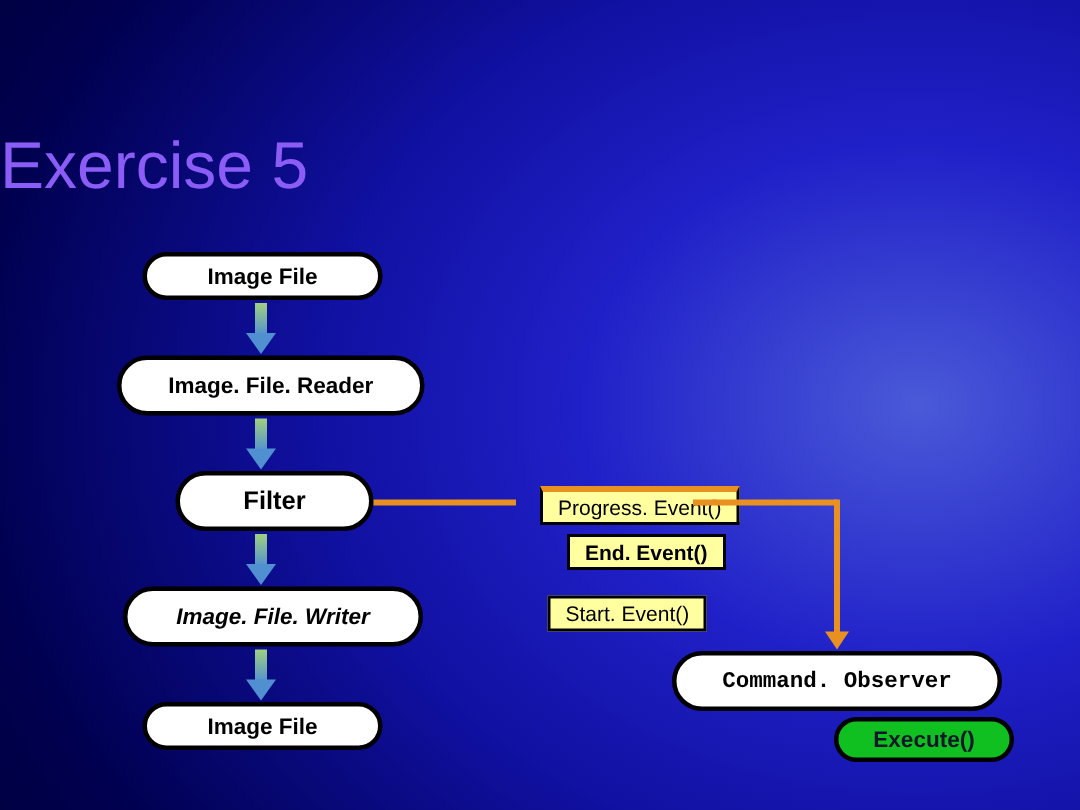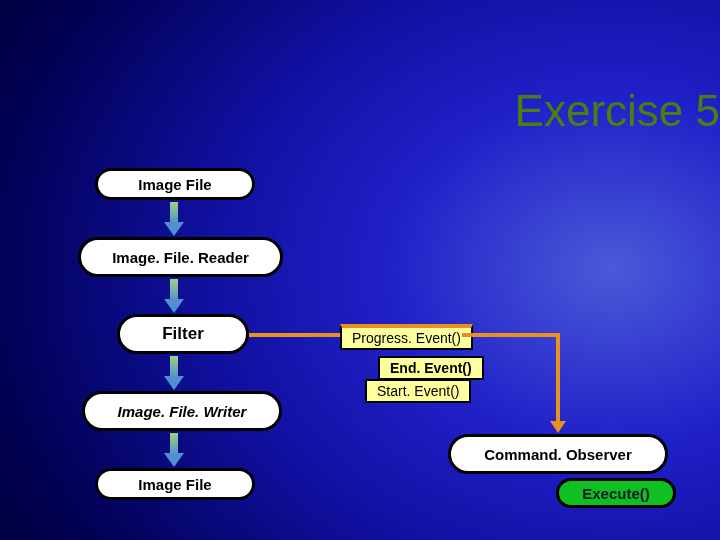--- a/index.html
+++ b/index.html
@@ -7,22 +7,22 @@
   body {
     background: radial-gradient(ellipse 900px 700px at 85% 50%, #4a5ad8 0%, #2020c8 25%, #1010a0 45%, #000050 70%, #000020 100%);
     font-family: Arial, Helvetica, sans-serif;
     position: relative;
   }
   .title {
     position: absolute;
     top: 86px;
     left: 0;
     width: 100%;
-    text-align: right;
-    color: #4d7c0f;
+    text-align: left;
+    color: #8b5cf6;
     font-size: 44px;
     font-weight: 400;
   }
   .pill {
     position: absolute;
     background: #fff;
     border: 3px solid #000;
     border-radius: 999px;
     text-align: center;
     font-weight: bold;
@@ -100,33 +100,33 @@
 
 <div class="pill" style="left:78px; top:237px; width:205px; height:40px; font-size:15px;text-align:center;">Image. File. Reader</div>
 
 <div class="arrow-line" style="left:170px; top:279px; height:22px;"></div>
 <div class="arrow-head" style="left:164px; top:299px;"></div>
 
 <div class="pill" style="left:117px; top:314px; width:132px; height:40px; font-size:17px;">Filter</div>
 
 <div class="orange-h" style="left:249px; top:333px; width:95px;"></div>
 
-<div class="event-box progress" style="left:340px; top:324px;">Progress. Event()</div>
-<div class="event-box" style="left:365px; top:338px;margin-top:41px;">Start. Event()</div>
+<div class="event-box progress" style="left:360px; top:324px;">Progress. Event()</div>
+<div class="event-box" style="left:365px; top:356px;margin-top:41px;">Start. Event()</div>
 <div class="event-box" style="left:378px; top:356px;font-weight:bold;">End. Event()</div>
 
 <div class="orange-h" style="left:462px; top:333px; width:96px;"></div>
 <div class="orange-v" style="left:556px; top:333px; height:90px;"></div>
 <div class="orange-arrow" style="left:550px; top:421px;"></div>
 
 <div class="arrow-line" style="left:170px; top:356px; height:22px;"></div>
 <div class="arrow-head" style="left:164px; top:376px;"></div>
 
 <div class="pill" style="left:82px; top:391px; width:200px; height:40px; font-size:15px;font-style:italic;">Image. File. Writer</div>
 
 <div class="arrow-line" style="left:170px; top:433px; height:22px;"></div>
 <div class="arrow-head" style="left:164px; top:453px;"></div>
 
 <div class="pill" style="left:95px; top:468px; width:160px; height:32px; font-size:15px;">Image File</div>
 
-<div class="pill" style="left:448px; top:434px; width:220px; height:40px; font-size:15px;">Command. Observer</div>
+<div class="pill" style="left:448px; top:434px; width:220px; height:40px; font-size:15px;font-family:Liberation Mono, monospace;">Command. Observer</div>
 
 <div class="exec-btn" style="left:556px; top:478px; width:120px; height:30px;">Execute()</div>
 
 </body></html>

